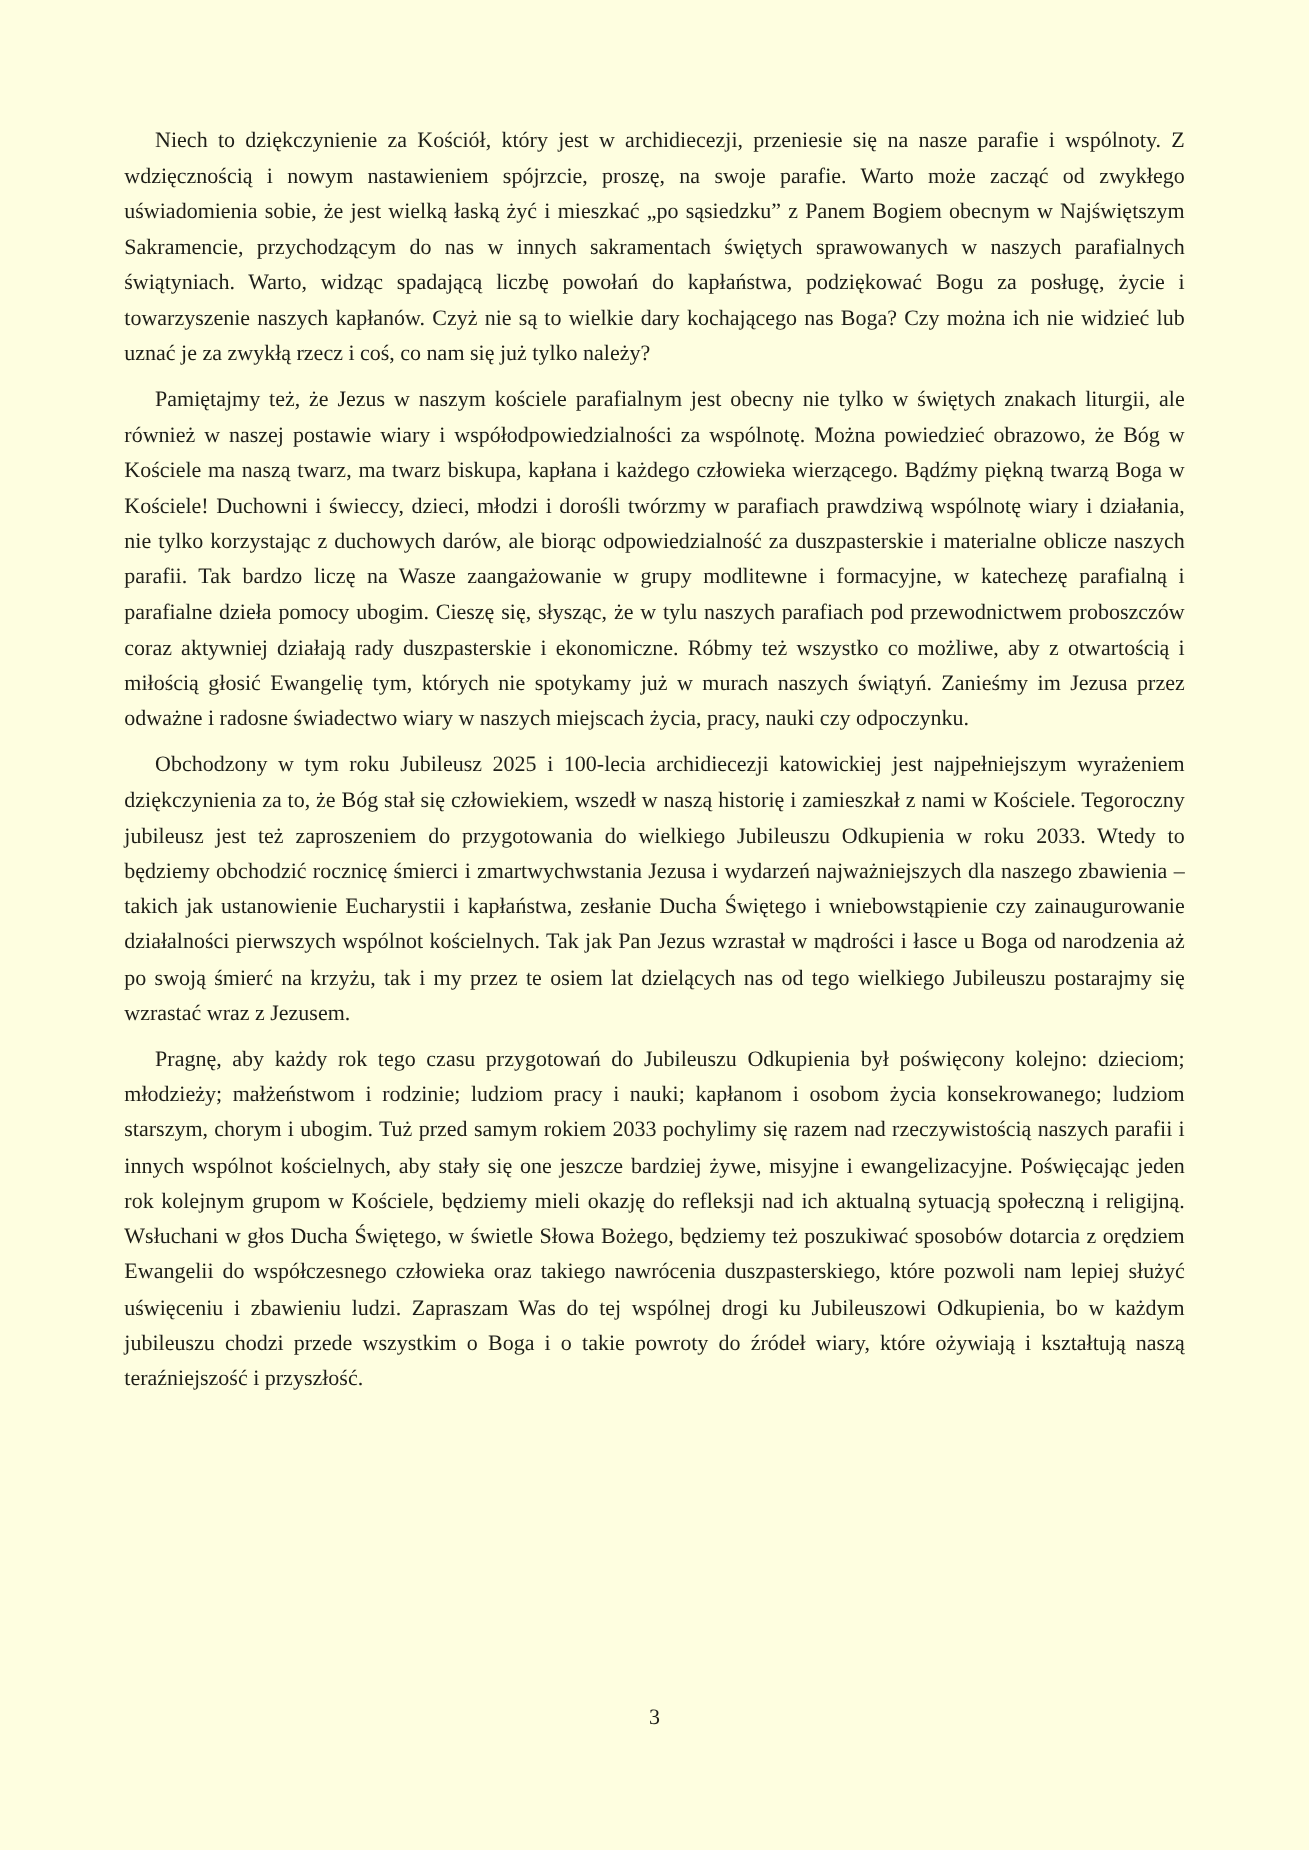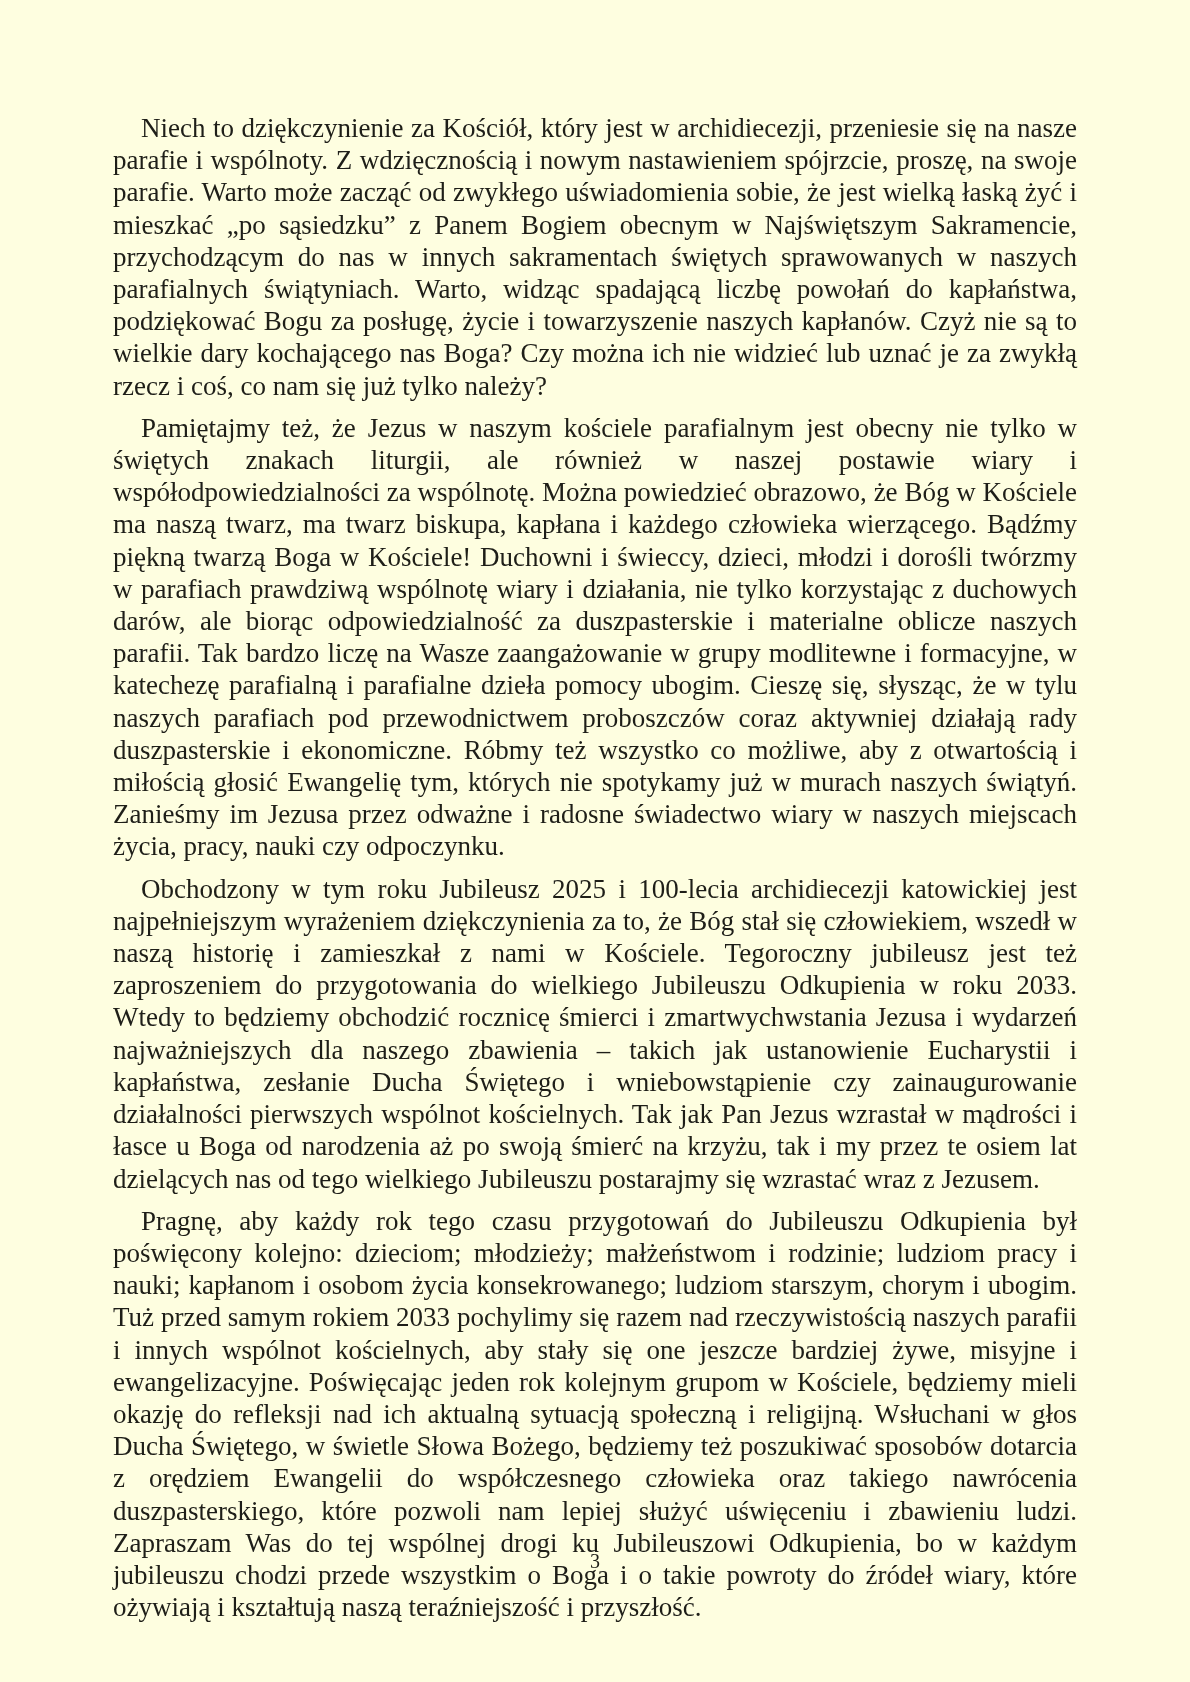--- a/index.html
+++ b/index.html
@@ -17,21 +17,21 @@
       width: 1190px;
       height: 1682px;
       background: #fefee0;
     }
     .content {
       position: absolute;
       left: 113px;
       top: 112px;
       width: 964px;
       font-family: "Liberation Serif", "DejaVu Serif", serif;
-      font-size: 27px;
+      font-size: 20px;
       line-height: 32.2px;
       color: #1e1e18;
       text-align: justify;
       hyphens: none;
     }
     .content p {
       margin: 0 0 10px 0;
       text-indent: 28px;
       text-align: justify;
       text-align-last: left;

